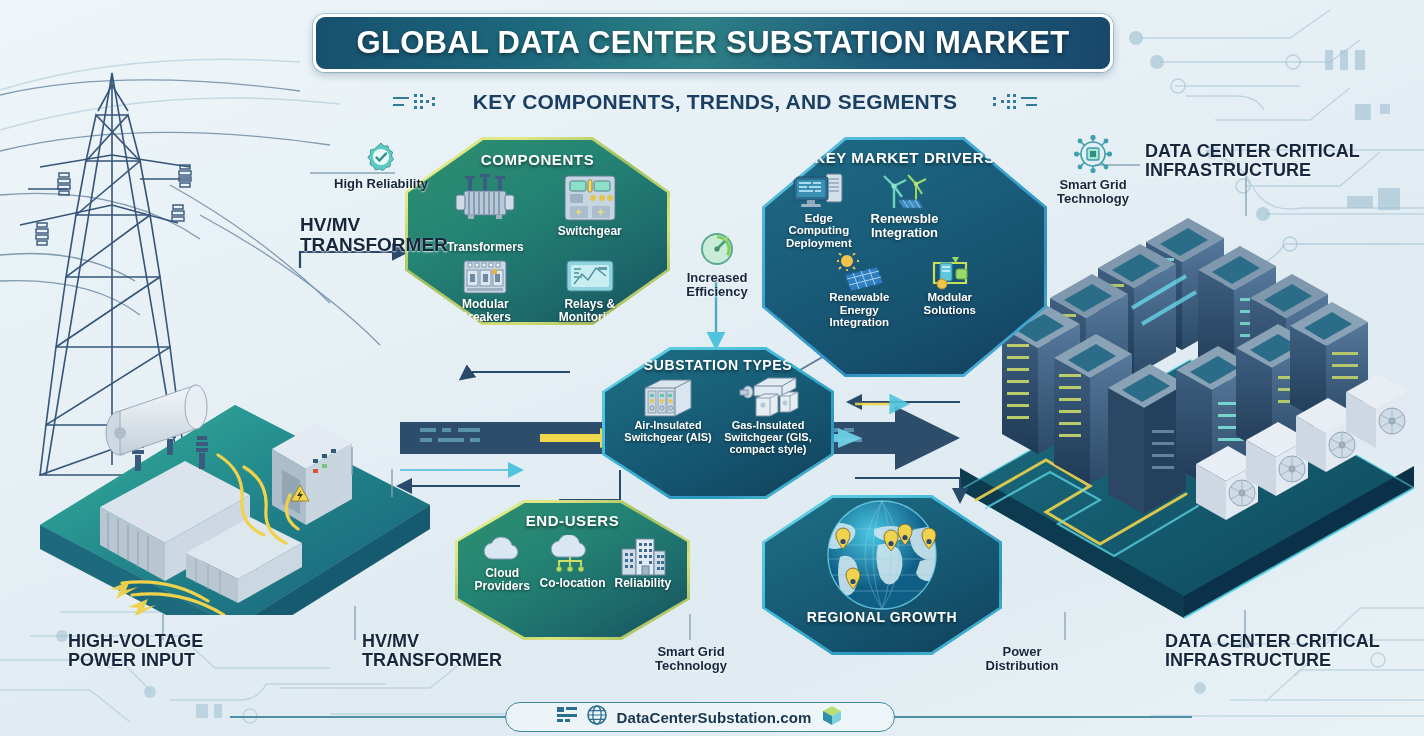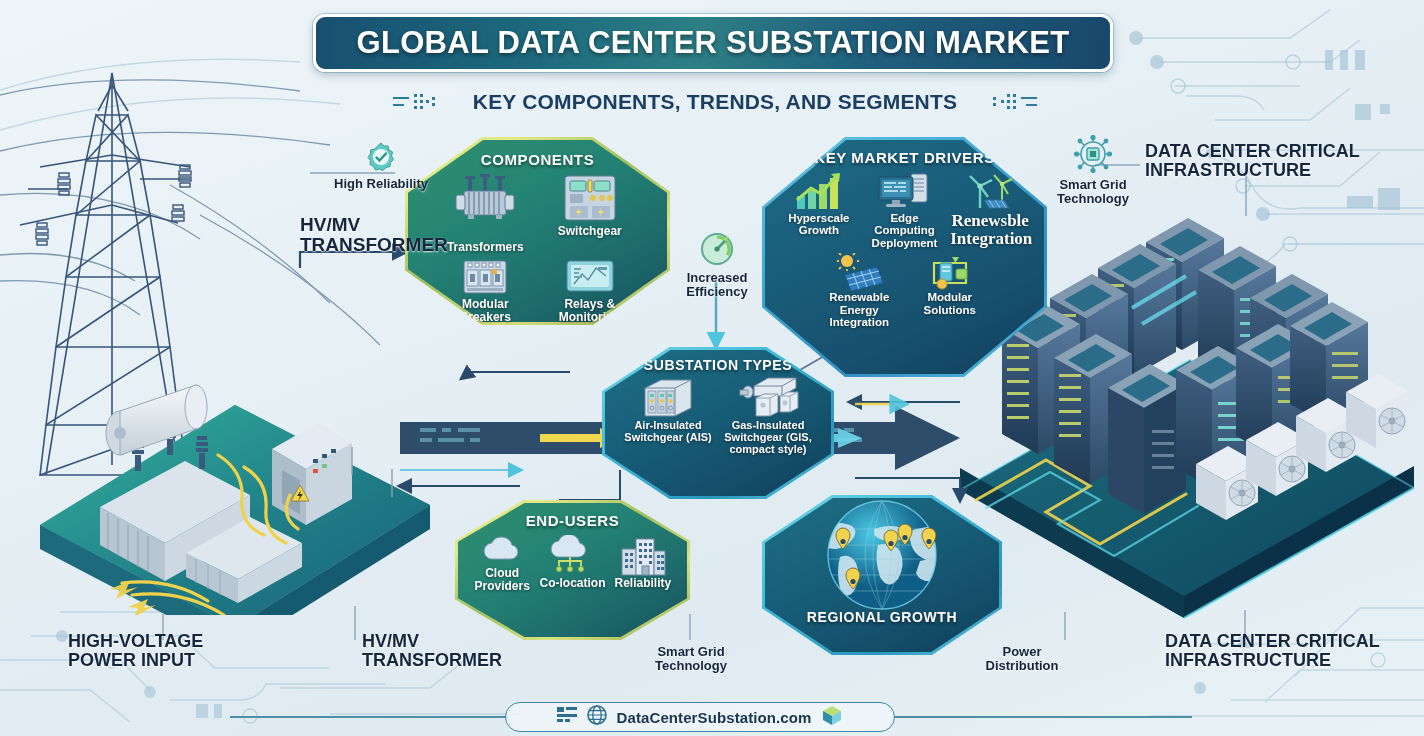--- a/index.html
+++ b/index.html
@@ -760,39 +760,20 @@
       </div>
     </div>
   </div>
 
   <div class="octagon oct-blue" style="left:762px; top:137px; width:285px; height:240px;">
     <div class="oct-border"></div>
     <div class="oct-inner"></div>
     <div class="oct-title" style="margin-top:12px; font-size:15px;">KEY MARKET DRIVERS</div>
     <div class="oct-grid" style="display:grid; grid-template-columns:1fr 1fr 1fr; gap:0; padding:4px 14px 0;">
       <div class="cell">
-        <svg width="56" height="42" viewBox="0 0 56 42">
-          <g fill="#4fc8c0">
-              <rect x="6" y="26" width="8" height="13"></rect>
-            </g>
-          <g fill="#6fd3a8">
-              <rect x="17" y="20" width="8" height="19"></rect>
-            </g>
-          <g fill="#9bd96a">
-              <rect x="28" y="14" width="8" height="25"></rect>
-            </g>
-          <g fill="#c4e25c">
-              <rect x="39" y="8" width="8" height="31"></rect>
-            </g>
-          <path d="M6 30 L20 18 L30 24 L46 5" stroke="#a8e05a" stroke-width="3" fill="none"></path>
-          <path d="M40 4 L49 3 L48 12 Z" fill="#a8e05a"></path>
-        </svg>
-        <div class="cell-label" style="font-size:11.5px; max-width:80px;">Hyperscale Growth</div>
-      </div>
-      <div class="cell">
         <svg width="58" height="42" viewBox="0 0 58 42">
           <rect x="36" y="4" width="16" height="28" rx="2" fill="#d3e0ea" stroke="#5d7a95"></rect>
           <g fill="#9fb4c6">
               <rect x="39" y="8" width="10" height="2"></rect>
               <rect x="39" y="12" width="10" height="2"></rect>
               <rect x="39" y="16" width="10" height="2"></rect>
               <rect x="39" y="20" width="10" height="2"></rect>
             </g>
           <rect x="4" y="7" width="34" height="23" rx="2" fill="#2b6e8e" stroke="#1d4f6b"></rect>
           <rect x="7" y="10" width="28" height="17" fill="#3a90b4"></rect>
@@ -823,21 +804,21 @@
               <path d="M40 14 L32 5"></path>
               <path d="M40 14 L50 9"></path>
               <path d="M40 14 L46 24"></path>
           </g>
           <circle cx="40" cy="14" r="2.2" fill="#b8e47c"></circle>
           <path d="M22 30 L42 30 L47 38 L27 38 Z" fill="#3f8fc4" stroke="#2a6a94"></path>
           <g stroke="#9ec9e4" stroke-width=".9">
               <path d="M27 30 L32 38 M33 30 L38 38 M39 30 L44 38"></path>
             </g>
         </svg>
-        <div class="cell-label" style="font-size:17px; max-width:80px;font-family:Liberation Serif, serif;">Renewsble Integration</div>
+        <div class="cell-label" style="font-size:13px; max-width:80px;">Renewsble Integration</div>
       </div>
     </div>
     <div class="oct-grid" style="display:grid; grid-template-columns:1fr 1fr; gap:0; padding:4px 52px 0;">
       <div class="cell">
         <svg width="56" height="38" viewBox="0 0 56 38">
           <circle cx="16" cy="8" r="6" fill="#f2c44b"></circle>
           <g stroke="#f2c44b" stroke-width="1.8">
               <path d="M16 0 V-1 M16 16 V18 M8 8 H6 M26 8 H28 M10 2 L8 0 M22 2 L24 0 M10 14 L8 16 M22 14 L24 16"></path>
             </g>
           <path d="M14 22 L46 14 L52 30 L20 38 Z" fill="#2f7fc0" stroke="#1f5d8f"></path>

